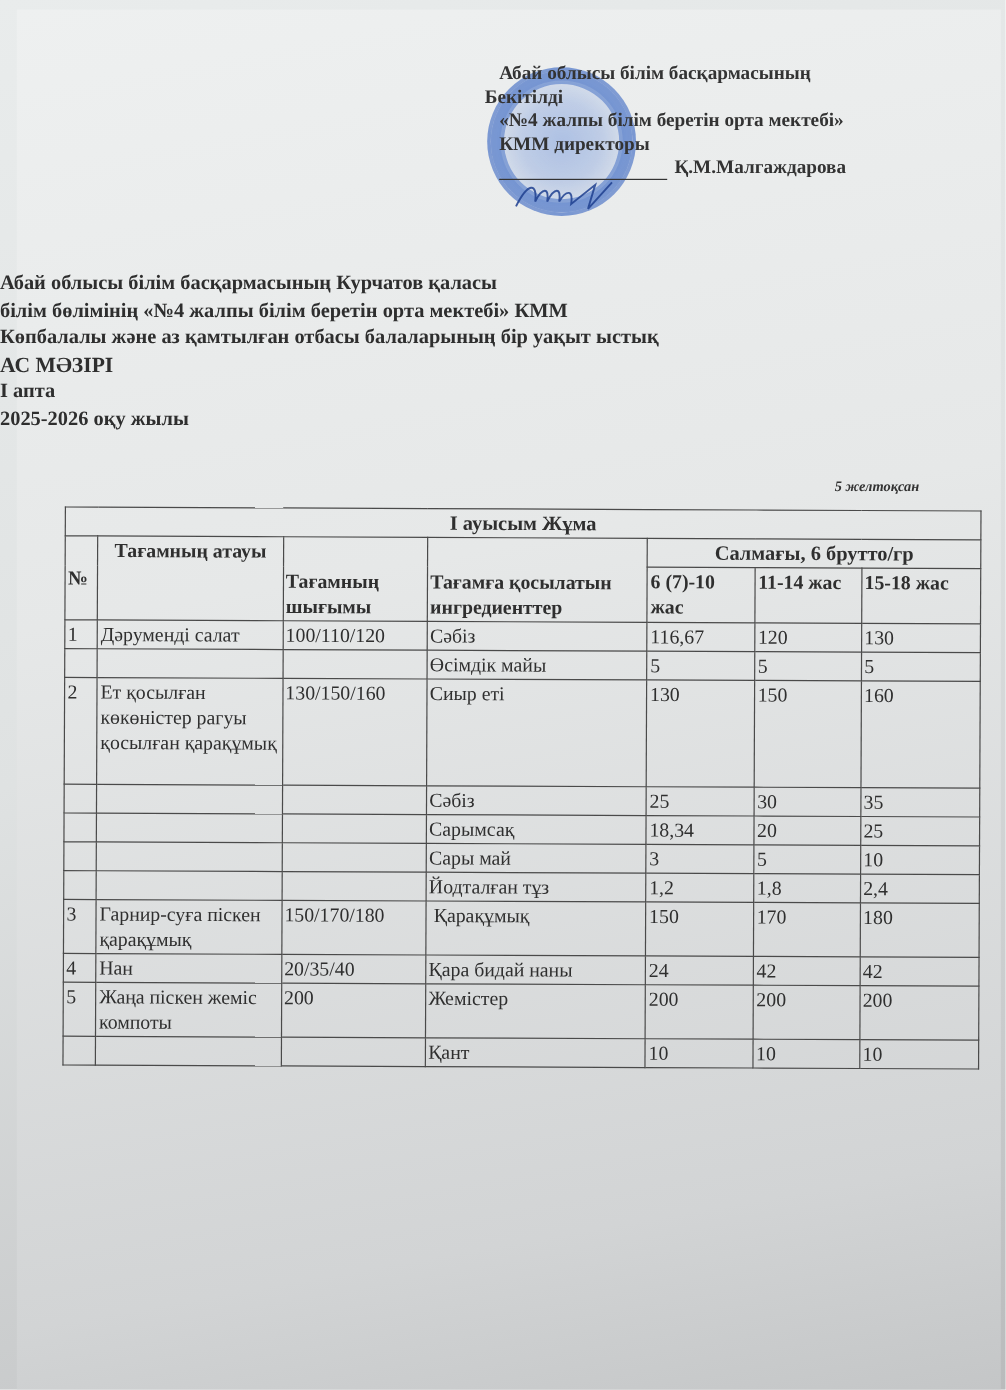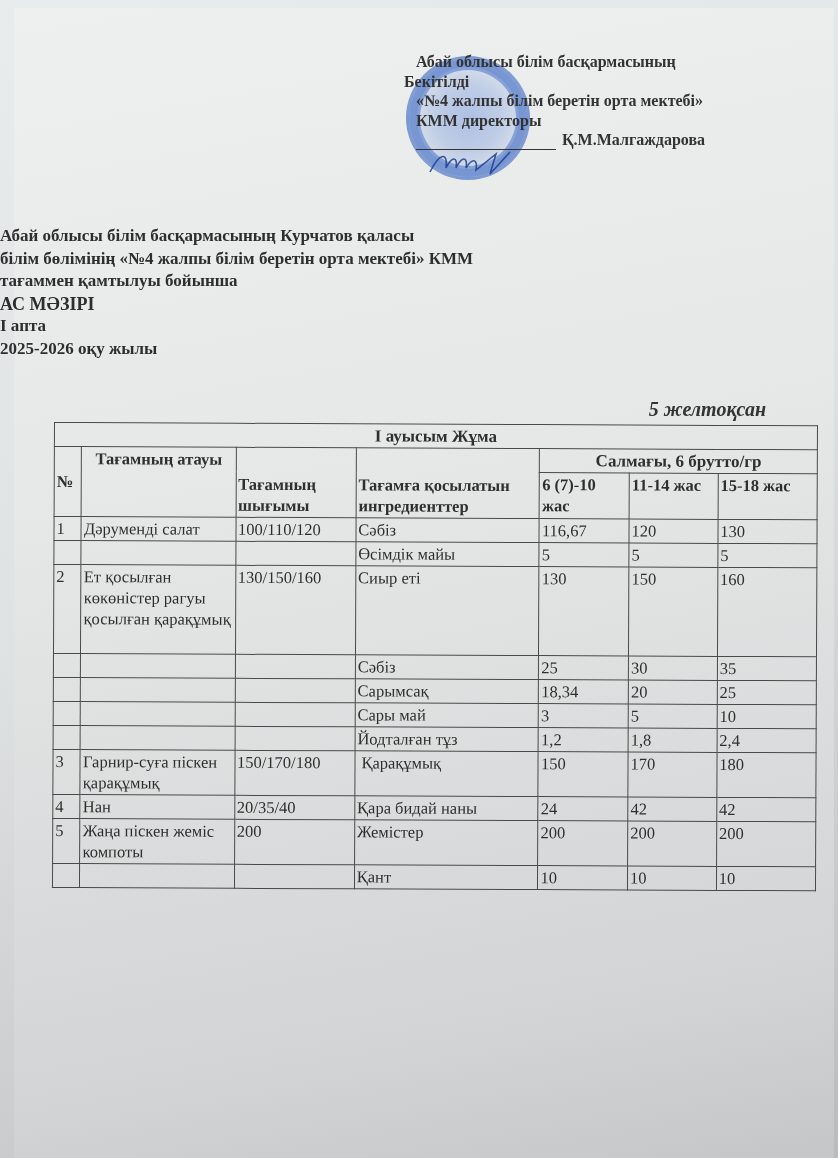--- a/index.html
+++ b/index.html
@@ -32,21 +32,21 @@
   .signature {
     position: absolute; left: 412px; top: 140px; width: 110px; height: 30px; pointer-events: none;
   }
   .title-block {
     position: absolute; left: 0; width: 838px; top: 217px;
     text-align: left; font-weight: bold; font-size: 17px; line-height: 22.5px; color: #2e2e2e;
   }
   .title-block .big { font-size: 18px; }
   .date {
     position: absolute; right: 68px; top: 390px;
-    font-style: italic; font-weight: bold; font-size: 20px; color: #333;
+    font-style: italic; font-weight: bold; font-size: 12px; color: #333;
   }
   table.menu {
     position: absolute; left: 54px; top: 414px; width: 764px;
     border-collapse: collapse; font-size: 16.5px; color: #2f2f2f;
     transform: rotate(0.25deg); transform-origin: left top;
   }
   table.menu td, table.menu th {
     border: 1.5px solid #4a4a4a; padding: 1px 2px; vertical-align: top; text-align: left;
     font-weight: normal; line-height: 21px;
   }
@@ -82,21 +82,21 @@
     <div class="line indent">КММ директоры</div>
     <div class="sig-row">
       <span class="sig-line"></span>
       <span>Қ.М.Малгаждарова</span>
     </div>
   </div>
 
   <div class="title-block" style="left:-14px;">
     <div>Абай облысы білім басқармасының Курчатов қаласы</div>
     <div>білім бөлімінің «№4 жалпы білім беретін орта мектебі» КММ</div>
-    <div>тағаммен қамтылуы бойынша</div>
+    <div>Көпбалалы және аз қамтылған отбасы балаларының бір уақыт ыстық</div>
     <div class="big">АС МӘЗІРІ</div>
     <div>I апта</div>
     <div>2025-2026 оқу жылы</div>
   </div>
 
   <div class="date">5 желтоқсан</div>
 
   <table class="menu" style="left:40px;">
     <colgroup>
       <col class="c-no">

